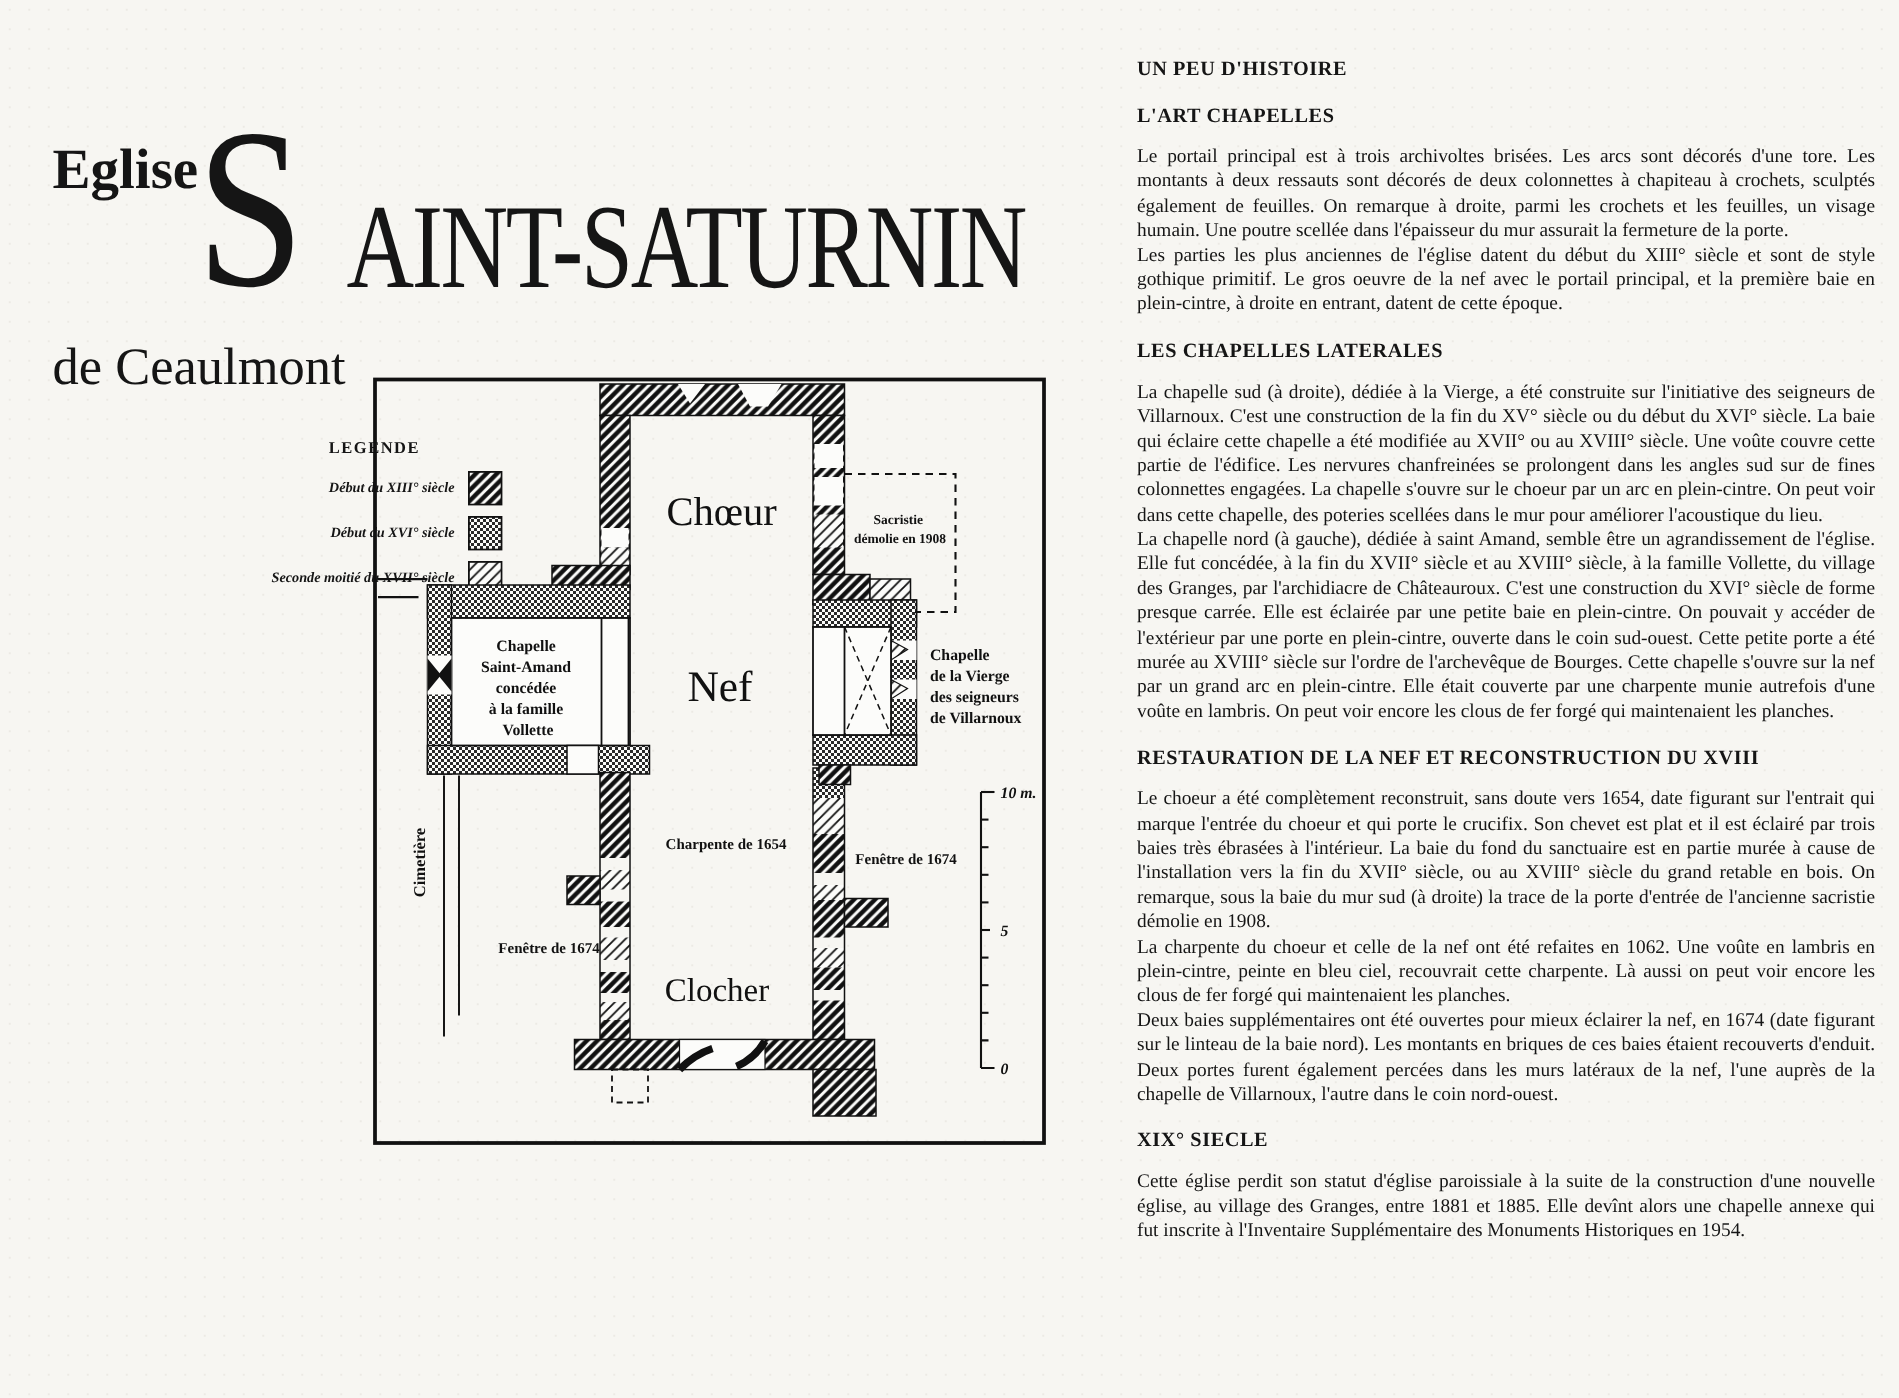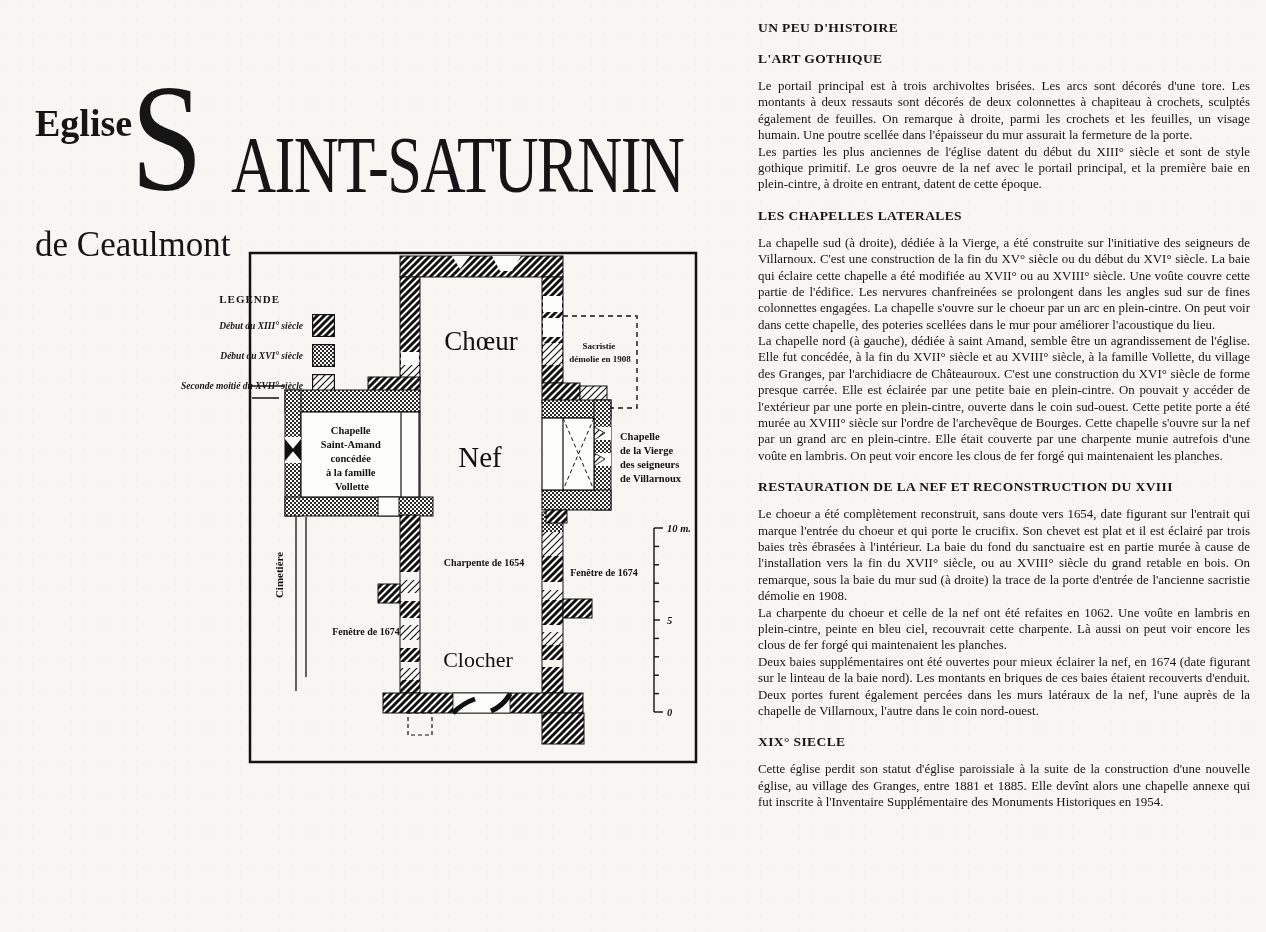--- a/index.html
+++ b/index.html
@@ -6,40 +6,40 @@
   body{
     width:1266px;height:932px;position:relative;overflow:hidden;
     background:#f7f6f2;
     background-image:radial-gradient(#eceae4 0.6px, transparent 0.6px);
     background-size:13px 13px;
     color:#151515;
     font-family:"Liberation Serif","DejaVu Serif",serif;
   }
   
   .title-block{position:absolute;left:35px;top:85px;width:690px;height:180px;}
-  .t-eglise{position:absolute;left:0;top:16px;font-size:38px;font-weight:600;}
+  .t-eglise{position:absolute;left:0;top:6px;font-size:38px;font-weight:600;}
   .t-initial{position:absolute;left:96px;top:-22px;font-size:152px;line-height:1;font-weight:500;
              transform:scaleX(.85);transform-origin:left bottom;}
   .t-rest{position:absolute;left:196px;top:40px;font-size:80px;line-height:1;font-weight:500;
           letter-spacing:-2px;transform:scaleX(.78);transform-origin:left top;white-space:nowrap;}
   .t-sub{position:absolute;left:0;top:140px;font-size:35px;font-weight:500;}
   
   .legend{position:absolute;left:100px;top:293px;width:235px;}
   .legend-title{font-weight:bold;font-size:11px;letter-spacing:1px;text-align:right;
                 padding-right:55px;margin-bottom:9px;}
   .legend-row{display:flex;align-items:center;justify-content:flex-end;gap:9px;margin-bottom:7px;text-align:center;}
   .legend-label{font-style:italic;font-weight:bold;font-size:9.5px;white-space:nowrap;}
   .swatch{width:23px;height:23px;display:block;}
   
   .plan-svg{position:absolute;left:248px;top:251px;width:450px;height:514px;}
   .plan-svg text{fill:#111;font-family:"Liberation Serif","DejaVu Serif",serif;}
   
   .article{position:absolute;left:758px;top:20px;width:492px;}
   .article h2{font-size:13.5px;font-weight:bold;letter-spacing:.4px;margin:15px 0 11px 0;}
-  .article h2:first-child{margin-top:0;}
+  .article h2:first-child{margin-top:18px;}
   .article p{font-size:12.9px;line-height:1.27;text-align:justify;margin:0;}
 </style>
 </head>
 <body>
 
 <div class="title-block">
   <span class="t-eglise">Eglise</span>
   <span class="t-initial">S</span>
   <span class="t-rest">AINT-SATURNIN</span>
   <span class="t-sub">de Ceaulmont</span>
@@ -214,21 +214,21 @@
   </text>
   <text font-size="9" font-weight="bold" text-anchor="middle">
     <tspan x="600" y="349">Sacristie</tspan>
     <tspan x="600" y="362">démolie en 1908</tspan>
   </text>
 </svg>
 
 <div class="article">
   <h2>UN PEU D'HISTOIRE</h2>
 
-  <h2>L'ART GOTHIQUE</h2>
+  <h2>L'ART CHAPELLES</h2>
   <p>Le portail principal est à trois archivoltes brisées. Les arcs sont décorés d'une tore. Les montants à deux ressauts sont décorés de deux colonnettes à chapiteau à crochets, sculptés également de feuilles. On remarque à droite, parmi les crochets et les feuilles, un visage humain. Une poutre scellée dans l'épaisseur du mur assurait la fermeture de la porte.</p>
   <p>Les parties les plus anciennes de l'église datent du début du XIII° siècle et sont de style gothique primitif. Le gros oeuvre de la nef avec le portail principal, et la première baie en plein-cintre, à droite en entrant, datent de cette époque.</p>
 
   <h2>LES CHAPELLES LATERALES</h2>
   <p>La chapelle sud (à droite), dédiée à la Vierge, a été construite sur l'initiative des seigneurs de Villarnoux. C'est une construction de la fin du XV° siècle ou du début du XVI° siècle. La baie qui éclaire cette chapelle a été modifiée au XVII° ou au XVIII° siècle. Une voûte couvre cette partie de l'édifice. Les nervures chanfreinées se prolongent dans les angles sud sur de fines colonnettes engagées. La chapelle s'ouvre sur le choeur par un arc en plein-cintre. On peut voir dans cette chapelle, des poteries scellées dans le mur pour améliorer l'acoustique du lieu.</p>
   <p>La chapelle nord (à gauche), dédiée à saint Amand, semble être un agrandissement de l'église. Elle fut concédée, à la fin du XVII° siècle et au XVIII° siècle, à la famille Vollette, du village des Granges, par l'archidiacre de Châteauroux. C'est une construction du XVI° siècle de forme presque carrée. Elle est éclairée par une petite baie en plein-cintre. On pouvait y accéder de l'extérieur par une porte en plein-cintre, ouverte dans le coin sud-ouest. Cette petite porte a été murée au XVIII° siècle sur l'ordre de l'archevêque de Bourges. Cette chapelle s'ouvre sur la nef par un grand arc en plein-cintre. Elle était couverte par une charpente munie autrefois d'une voûte en lambris. On peut voir encore les clous de fer forgé qui maintenaient les planches.</p>
 
   <h2>RESTAURATION DE LA NEF ET RECONSTRUCTION DU XVIII</h2>
   <p>Le choeur a été complètement reconstruit, sans doute vers 1654, date figurant sur l'entrait qui marque l'entrée du choeur et qui porte le crucifix. Son chevet est plat et il est éclairé par trois baies très ébrasées à l'intérieur. La baie du fond du sanctuaire est en partie murée à cause de l'installation vers la fin du XVII° siècle, ou au XVIII° siècle du grand retable en bois. On remarque, sous la baie du mur sud (à droite) la trace de la porte d'entrée de l'ancienne sacristie démolie en 1908.</p>
   <p>La charpente du choeur et celle de la nef ont été refaites en 1062. Une voûte en lambris en plein-cintre, peinte en bleu ciel, recouvrait cette charpente. Là aussi on peut voir encore les clous de fer forgé qui maintenaient les planches.</p>

